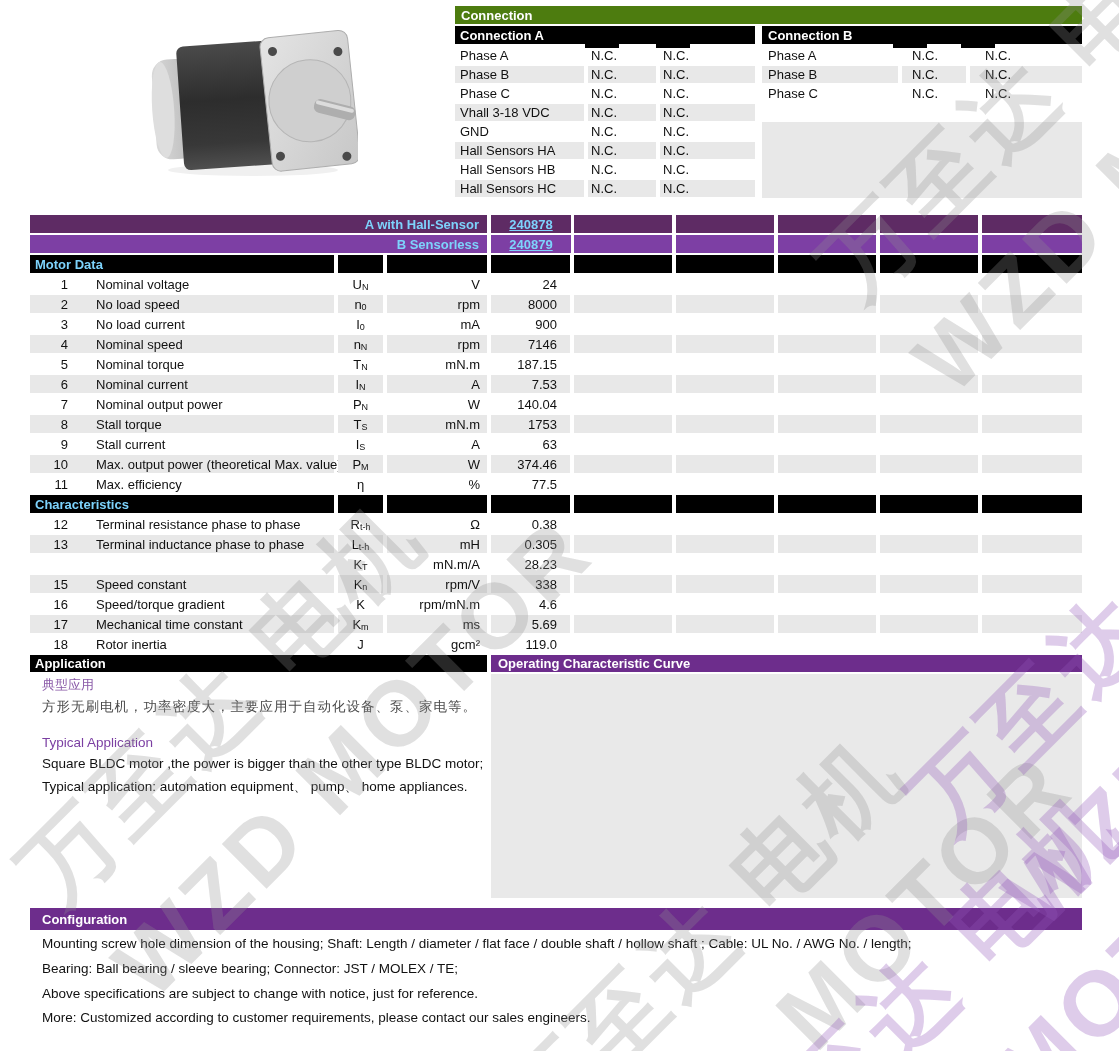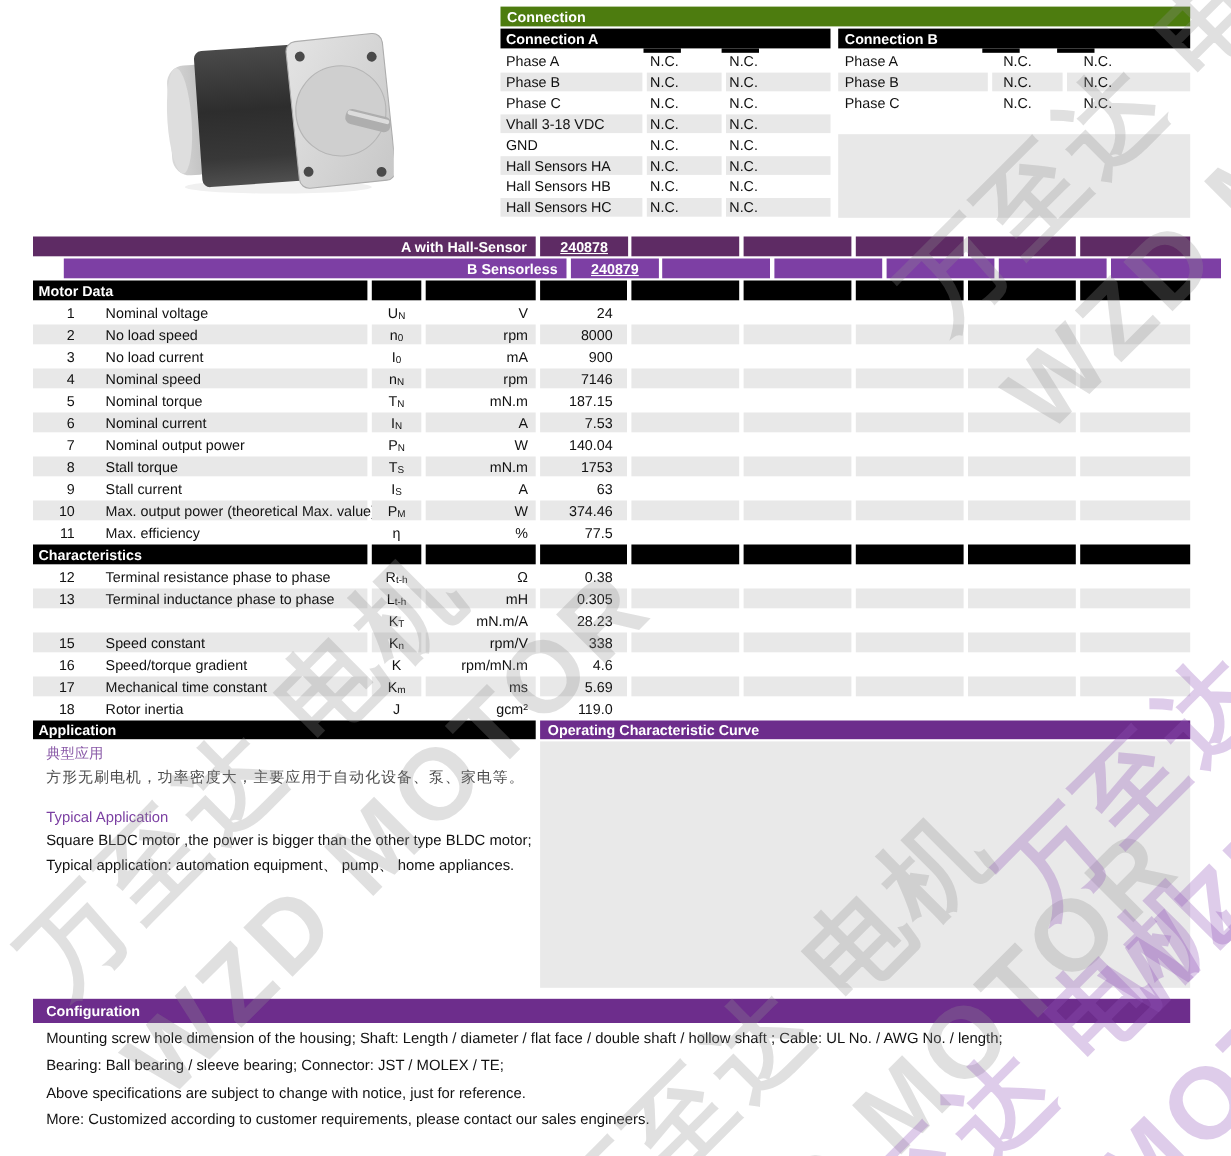--- a/index.html
+++ b/index.html
@@ -40,25 +40,25 @@
   .t{background:transparent;}
   .t1{left:544px;width:98px;}
   .t2{left:646px;width:98px;}
   .t3{left:748px;width:98px;}
   .t4{left:850px;width:98px;}
   .t5{left:952px;width:100px;}
   .mrow.alt .cell{background:#e8e8e8;}
 
   
   .hrow{position:absolute;left:30px;width:1052px;height:18px;}
-  .hrow .cell{height:18px;color:#ffffff;font-weight:bold;}
+  .hrow .cell{height:18px;color:#7dd3fc;font-weight:bold;}
   .mc1{left:0;width:457px;justify-content:flex-end;padding-right:8px;}
   .mc4{left:461px;width:80px;justify-content:center;text-decoration:underline;}
   .rowA .cell{background:#5e2b64;}
-  .rowB .cell{background:#7d3fa4;margin-left:28px;}
+  .rowB .cell{background:#7d3fa4;}
   .secrow .cell{background:#000;}
   .sec-title{left:0;width:304px;padding-left:5px;}
 
   
   .app-cn-title{position:absolute;left:42px;top:676px;font-size:13px;color:#8a5aa8;}
   .app-cn-text{position:absolute;left:42px;top:698px;font-size:13.5px;color:#4a4a4a;letter-spacing:1px;}
   .app-en-title{position:absolute;left:42px;top:735px;font-size:13.5px;color:#7b3fa2;}
   .app-line{position:absolute;left:42px;font-size:13.5px;color:#111;}
   .curve-box{position:absolute;left:491px;top:674px;width:591px;height:224px;background:#e9e9e9;}
   .cfg-line{position:absolute;left:42px;font-size:13.5px;color:#111;white-space:nowrap;}

